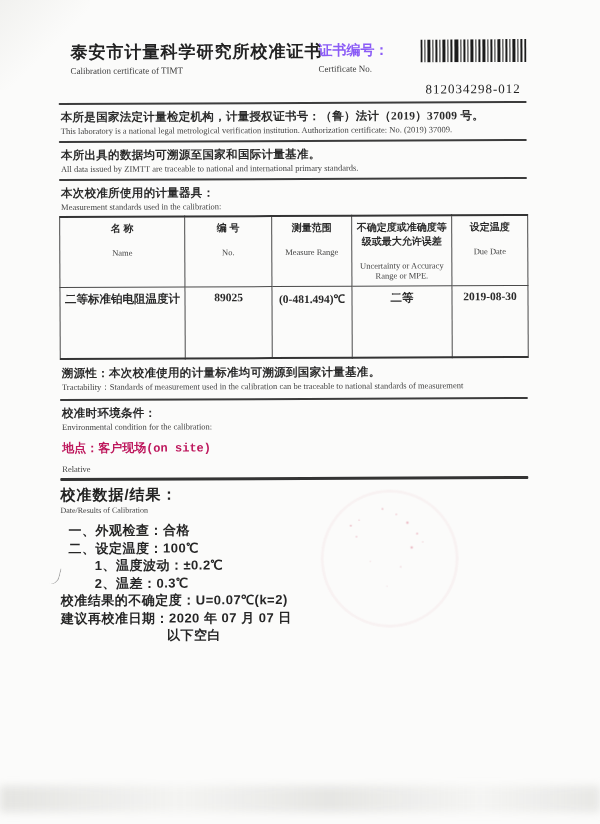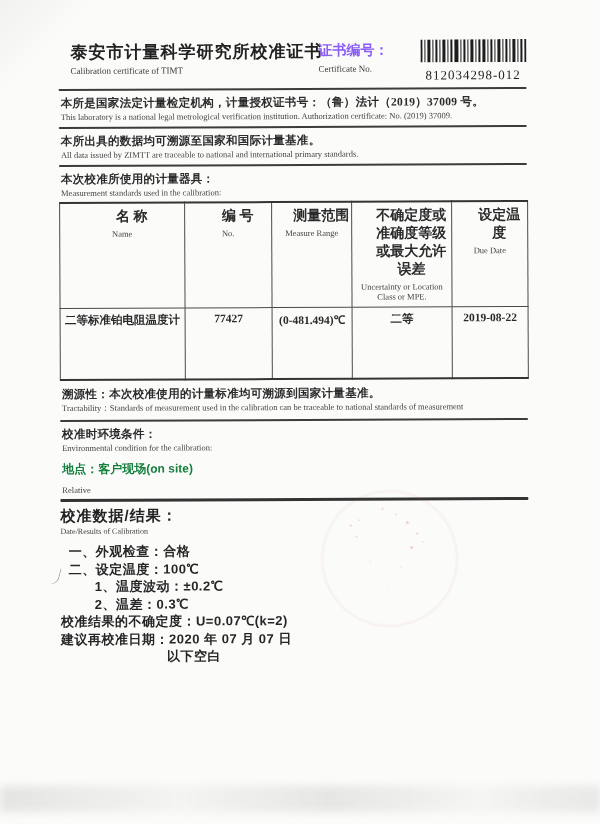--- a/index.html
+++ b/index.html
@@ -24,44 +24,44 @@
   
   .header { display:flex; align-items:flex-start; padding-left:12px; }
   .title-block { width:248px; }
   .title-zh { font-size:17px; font-weight:bold; letter-spacing:1px; color:#222; font-family:"Liberation Sans",sans-serif; white-space:nowrap; }
   .title-en { font-size:9px; color:#3d3d3d; margin-top:2px; }
   .certno-block { width:80px; margin-top:2px; }
   .certno-zh { font-size:14px; font-weight:bold; color:#8b5cf6; white-space:nowrap; font-family:Liberation Serif, serif;}
   .certno-en { font-size:9px; color:#3d3d3d; margin-top:4px; }
   .barcode-block { margin-left:22px; margin-top:0; width:108px; text-align:center; }
   .barcode { width:106px; height:23px; }
-  .barcode-num { font-size:13px; letter-spacing:1px; color:#1f1f1f; margin-top:1px; white-space:nowrap;font-family:Liberation Serif, serif; }
+  .barcode-num { font-size:13px; letter-spacing:1px; color:#1f1f1f; margin-top:15px; white-space:nowrap;font-family:Liberation Serif, serif; }
 
   
   .rule { height:2px; background:#3c3c3c; border-radius:1px; }
   .rule.thick { height:3px; background:#343434; }
 
   
   .stmt { padding-left:2px; }
   .stmt-zh { font-size:11.5px; font-weight:600; color:#2b2b2b; letter-spacing:.3px; }
   .stmt-en { font-size:8.5px; color:#434343; margin-top:1px; }
 
   
   table.std { border-collapse:collapse; width:468px; table-layout:fixed; margin-top:4px; }
   table.std col.c0{width:125px} table.std col.c1{width:87px} table.std col.c2{width:80px}
   table.std col.c3{width:100px} table.std col.c4{width:76px}
   table.std th, table.std td { border:1px solid #4a4a4a; text-align:center; vertical-align:top; padding:4px 2px; }
   table.std { border-top:2.5px solid #343434; border-bottom:2.5px solid #343434; }
-  .th-zh { font-size:14px; font-weight:600; color:#2b2b2b; font-family:Liberation Serif, serif;padding-left:19px;}
-  .th-en { font-size:8.5px; font-weight:normal; color:#434343; margin-top:4px; line-height:1.15; }
+  .th-zh { font-size:10px; font-weight:600; color:#2b2b2b; font-family:Liberation Sans, sans-serif;}
+  .th-en { font-size:8.5px; font-weight:normal; color:#434343; margin-top:13px; line-height:1.15; }
   td.cell { font-size:11.5px; font-weight:600; color:#2b2b2b; height:72px; padding-top:6px;border-radius:27px; }
 
   
   .env-row { display:flex; margin-top:8px; padding-left:2px; }
-  .env-field .env-line { font-size:12px; font-weight:bold; color:#15803d; white-space:nowrap; font-family:Liberation Sans, sans-serif;}
+  .env-field .env-line { font-size:12px; font-weight:bold; color:#be185d; white-space:nowrap; font-family:Liberation Mono, monospace;}
   .env-field .env-en { font-size:8.5px; color:#434343; margin-top:7px; font-weight:normal; }
   .env-f0{width:147px} .env-f1{width:110px} .env-f2{width:110px} .env-f3{flex:1}
 
   
   .res-head-zh { font-size:15px; font-weight:bold; color:#222; letter-spacing:1px; font-family:"Liberation Sans",sans-serif;}
   .res-head-en { font-size:8px; color:#434343; margin-top:1px; }
   .res-lines { margin-top:7px; }
   .res-line { font-size:13px; font-weight:700; color:#262626; line-height:17.5px; letter-spacing:.5px; font-family:"Liberation Sans",sans-serif;}
   .res-line:nth-child(1), .res-line:nth-child(2) { padding-left:8px; }
   .res-line:nth-child(3), .res-line:nth-child(4) { padding-left:34px; }
@@ -190,33 +190,33 @@
         <th>
           <div class="th-zh">编  号</div>
           <div class="th-en">No.</div>
         </th>
         <th>
           <div class="th-zh">测量范围</div>
           <div class="th-en">Measure Range</div>
         </th>
         <th>
           <div class="th-zh">不确定度或准确度等级或最大允许误差</div>
-          <div class="th-en">Uncertainty or Location Class or MPE.</div>
+          <div class="th-en">Uncertainty or Accuracy Range or MPE.</div>
         </th>
         <th>
           <div class="th-zh">设定温度</div>
           <div class="th-en">Due Date</div>
         </th>
       </tr>
       <tr>
         <td class="cell">二等标准铂电阻温度计</td>
-        <td class="cell">77427</td>
+        <td class="cell">89025</td>
         <td class="cell">(0-481.494)℃</td>
         <td class="cell">二等</td>
-        <td class="cell">2019-08-22</td>
+        <td class="cell">2019-08-30</td>
       </tr>
     </tbody>
       </table>
 
     <div class="stmt mt6">
       <div class="stmt-zh">溯源性：本次校准使用的计量标准均可溯源到国家计量基准。</div>
       <div class="stmt-en">Tractability：Standards of measurement used in the calibration can be traceable to national standards of measurement</div>
     </div>
     <div class="rule mt5"></div>
 

